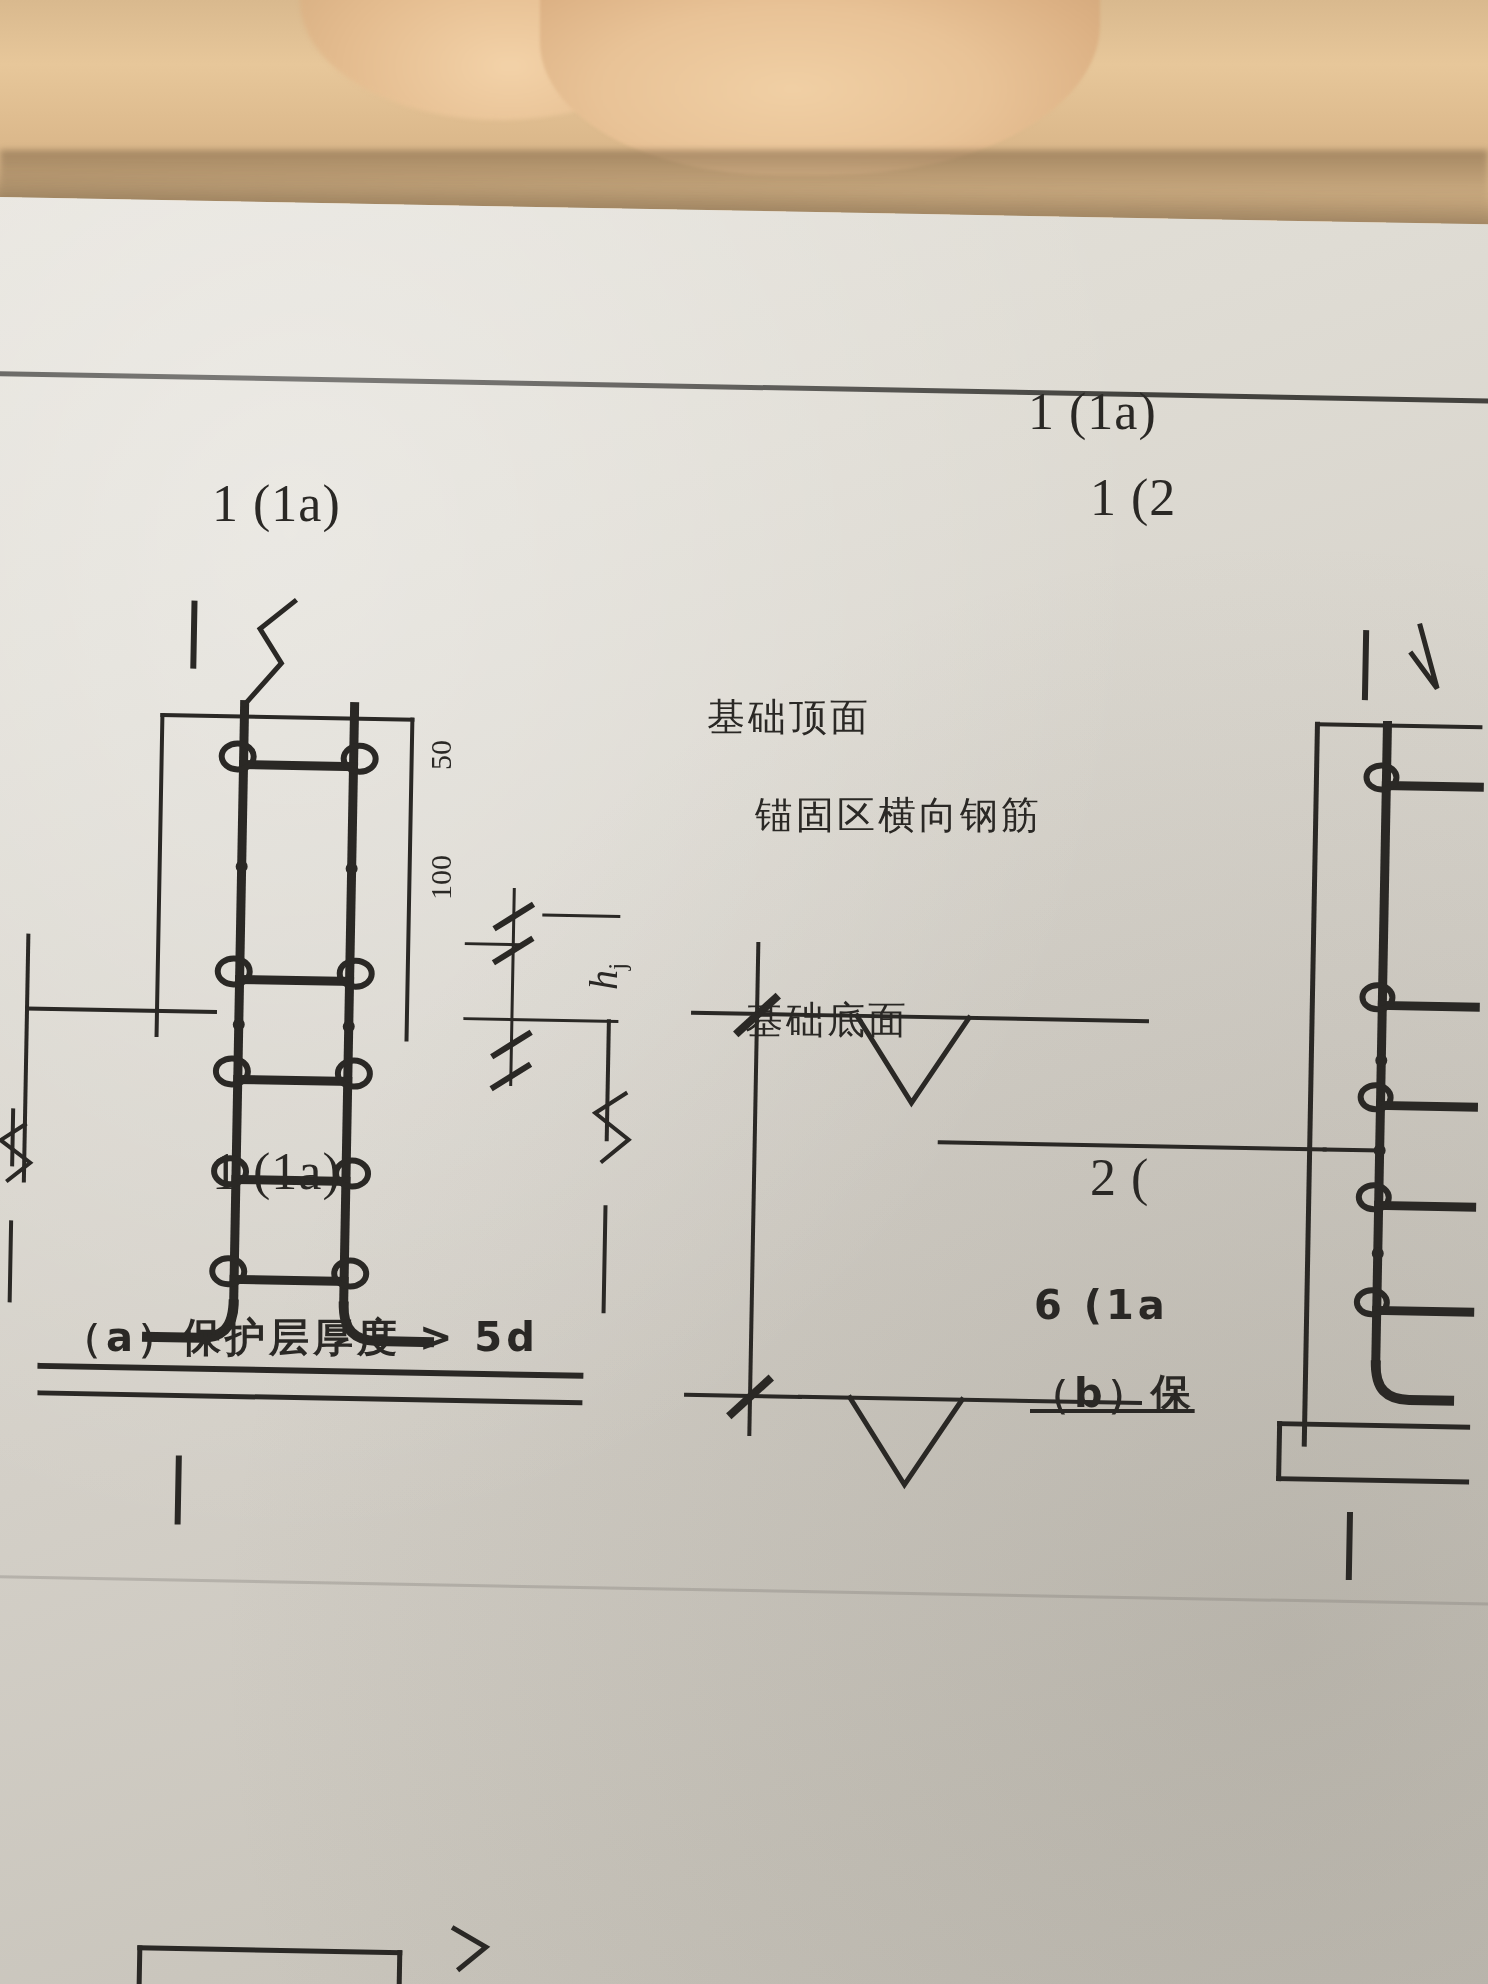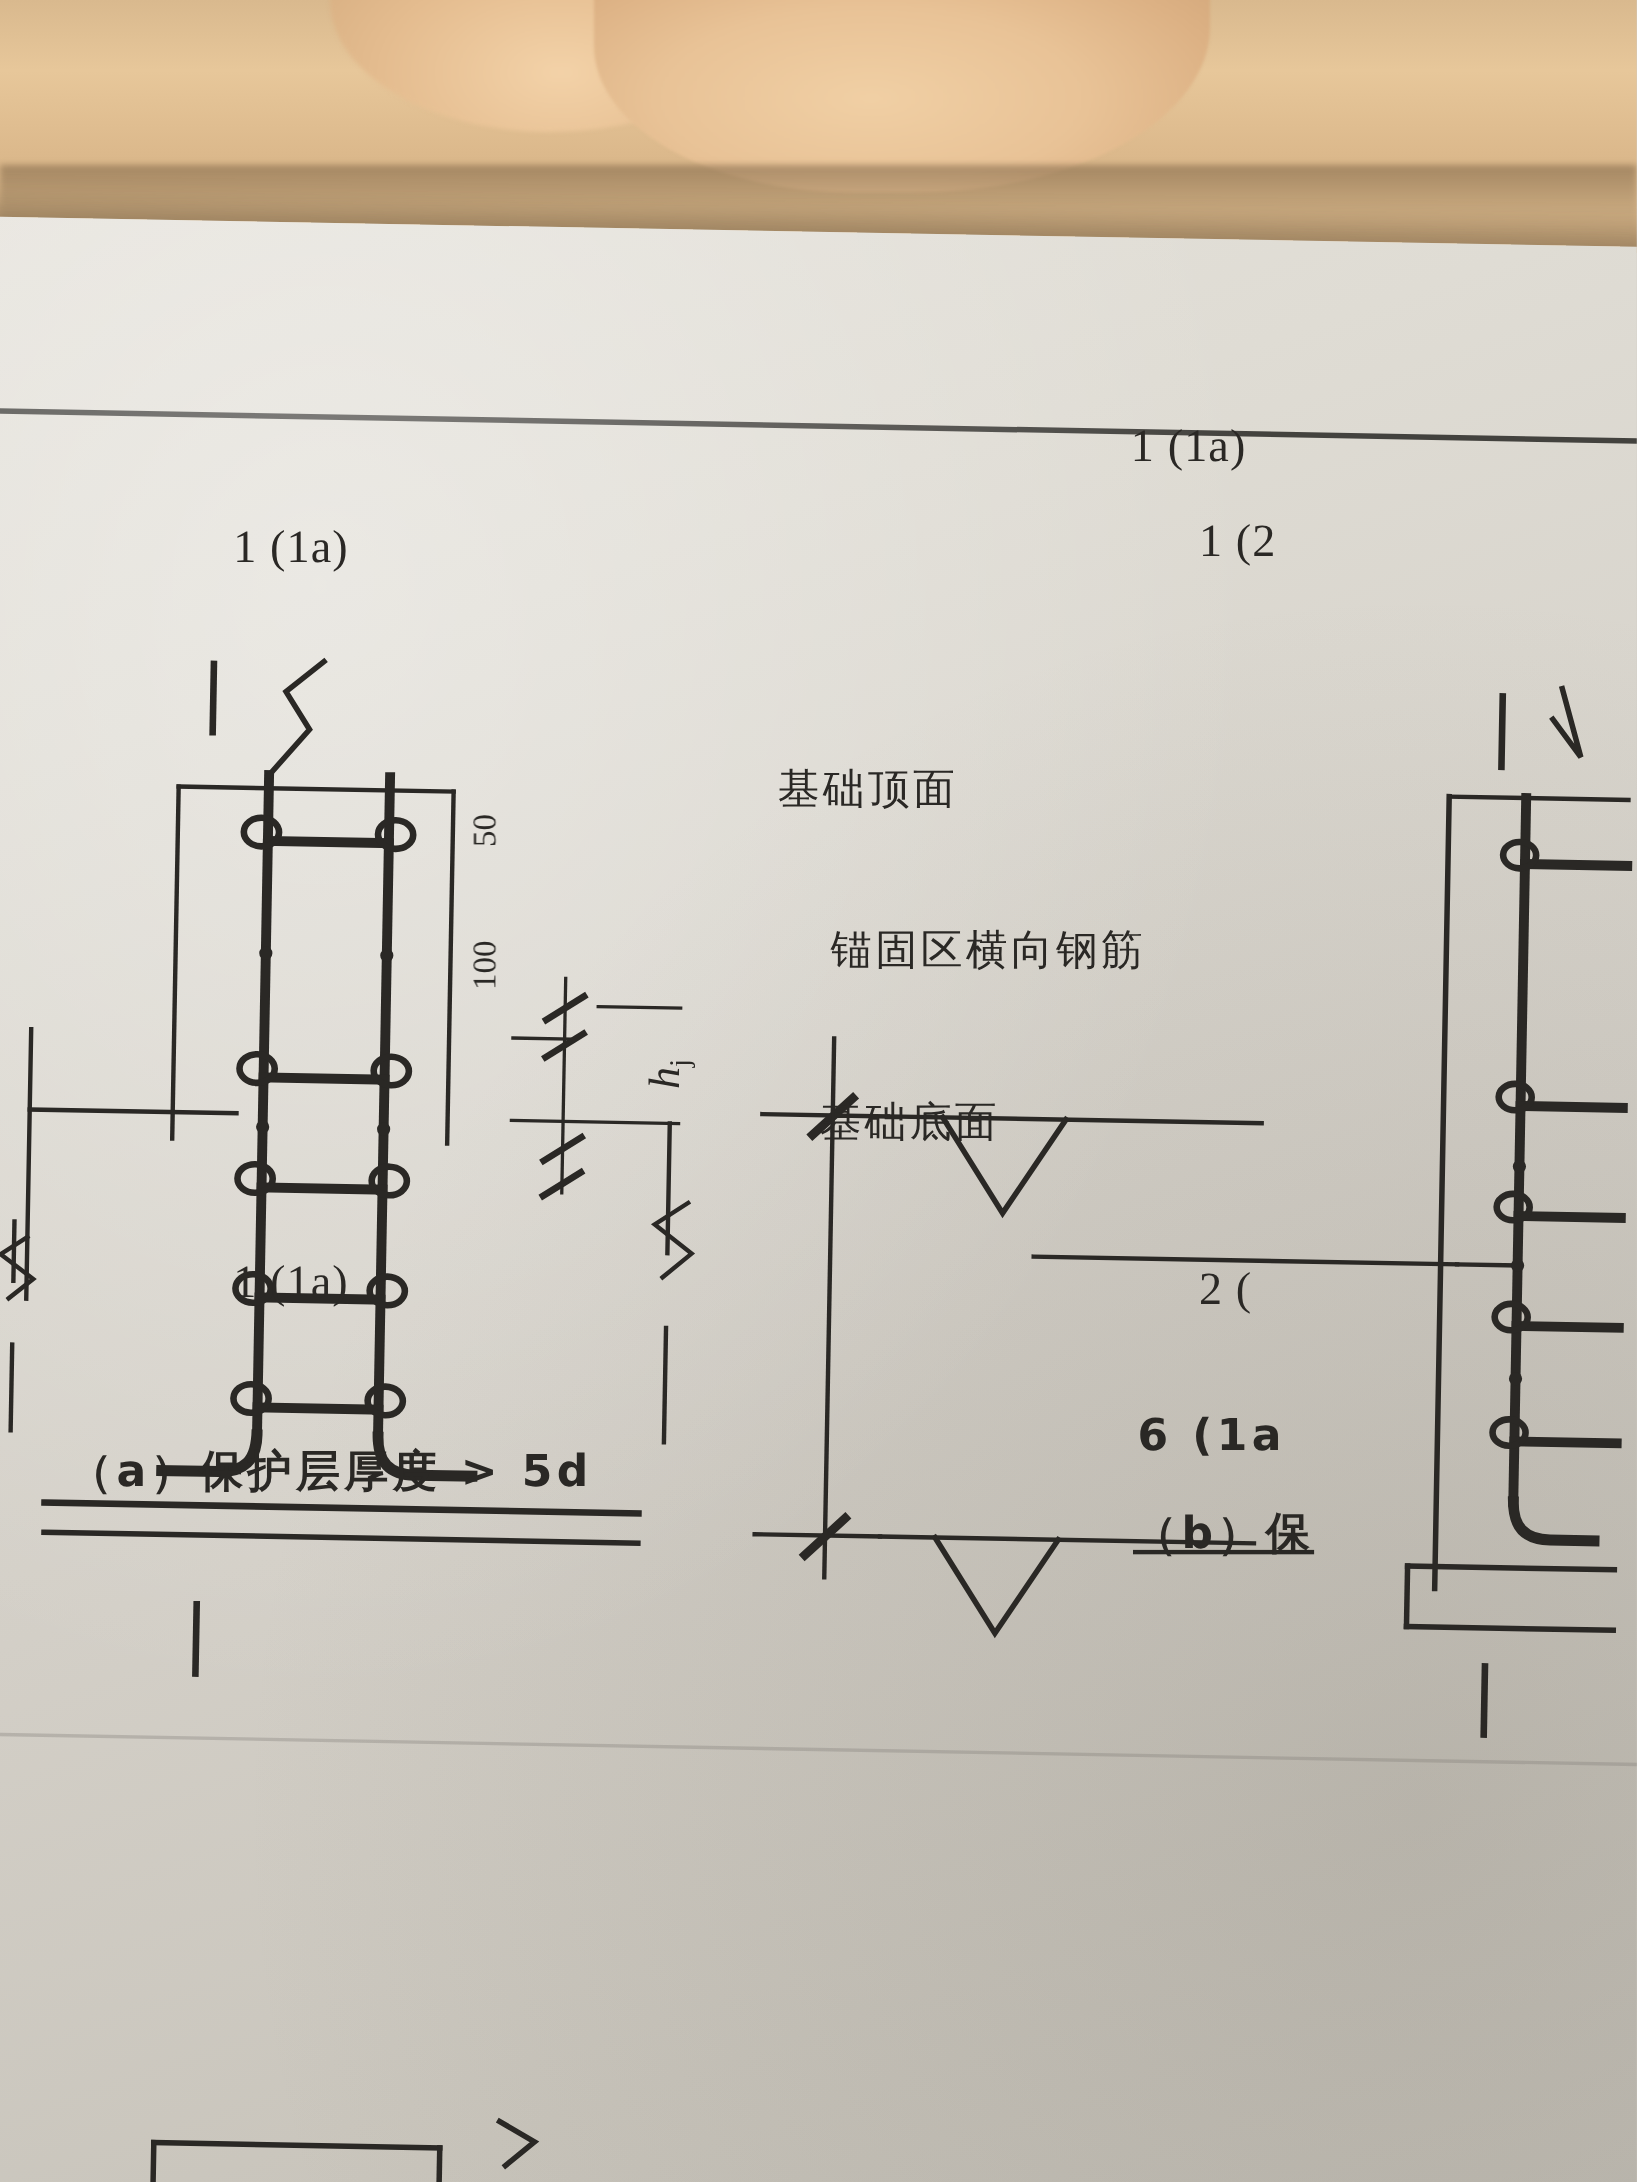--- a/index.html
+++ b/index.html
@@ -53,21 +53,21 @@
   }
 
   
   #draw{position:absolute;left:0;top:0;width:1488px;height:1984px;}
 
   
   .lbl{
     position:absolute;color:#2a2825;white-space:nowrap;
     font-family:"Liberation Serif",serif;
   }
-  .lbl-sec{font-size:42px;letter-spacing:1px;}
+  .lbl-sec{font-size:52px;letter-spacing:1px;}
   .lbl-cn{font-size:38px;letter-spacing:3px;font-family:"DejaVu Sans",sans-serif;font-weight:400;}
   .lbl-cap{font-size:40px;letter-spacing:4px;font-family:"DejaVu Sans",sans-serif;font-weight:600;}
   .lbl-dim{font-size:30px;font-family:"Liberation Serif",serif;}
   .rot{transform:rotate(-90deg);transform-origin:0 0;}
   .ital{font-style:italic;}
   .blur1{filter:blur(.45px);}
 </style>
 </head>
 <body>
 
@@ -216,21 +216,21 @@
   <div class="lbl lbl-sec blur1" style="left:212px;top:1142px;">1 (1a)</div>
 
   <div class="lbl lbl-dim rot blur1" style="left:424px;top:770px;">50</div>
   <div class="lbl lbl-dim rot blur1" style="left:424px;top:900px;">100</div>
 
   <div class="lbl rot blur1" style="left:580px;top:990px;font-size:40px;">
     <span class="ital">h</span><sub style="font-size:26px;">j</sub>
   </div>
 
   <div class="lbl lbl-cn blur1" style="left:707px;top:692px;">基础顶面</div>
-  <div class="lbl lbl-cn blur1" style="left:755px;top:838px;">锚固区横向钢筋</div>
+  <div class="lbl lbl-cn blur1" style="left:755px;top:790px;">锚固区横向钢筋</div>
   <div class="lbl lbl-cn blur1" style="left:745px;top:995px;">基础底面</div>
 
   <div class="lbl lbl-cap blur1" style="left:62px;top:1310px;">
     <span>（a）保护层厚度 &gt; 5d</span>
   </div>
 
   <div class="lbl lbl-sec blur1" style="left:1028px;top:382px;">1 (1a)</div>
   <div class="lbl lbl-sec blur1" style="left:1090px;top:468px;">1 (2</div>
   <div class="lbl lbl-sec blur1" style="left:1090px;top:1148px;">2 (</div>
 

